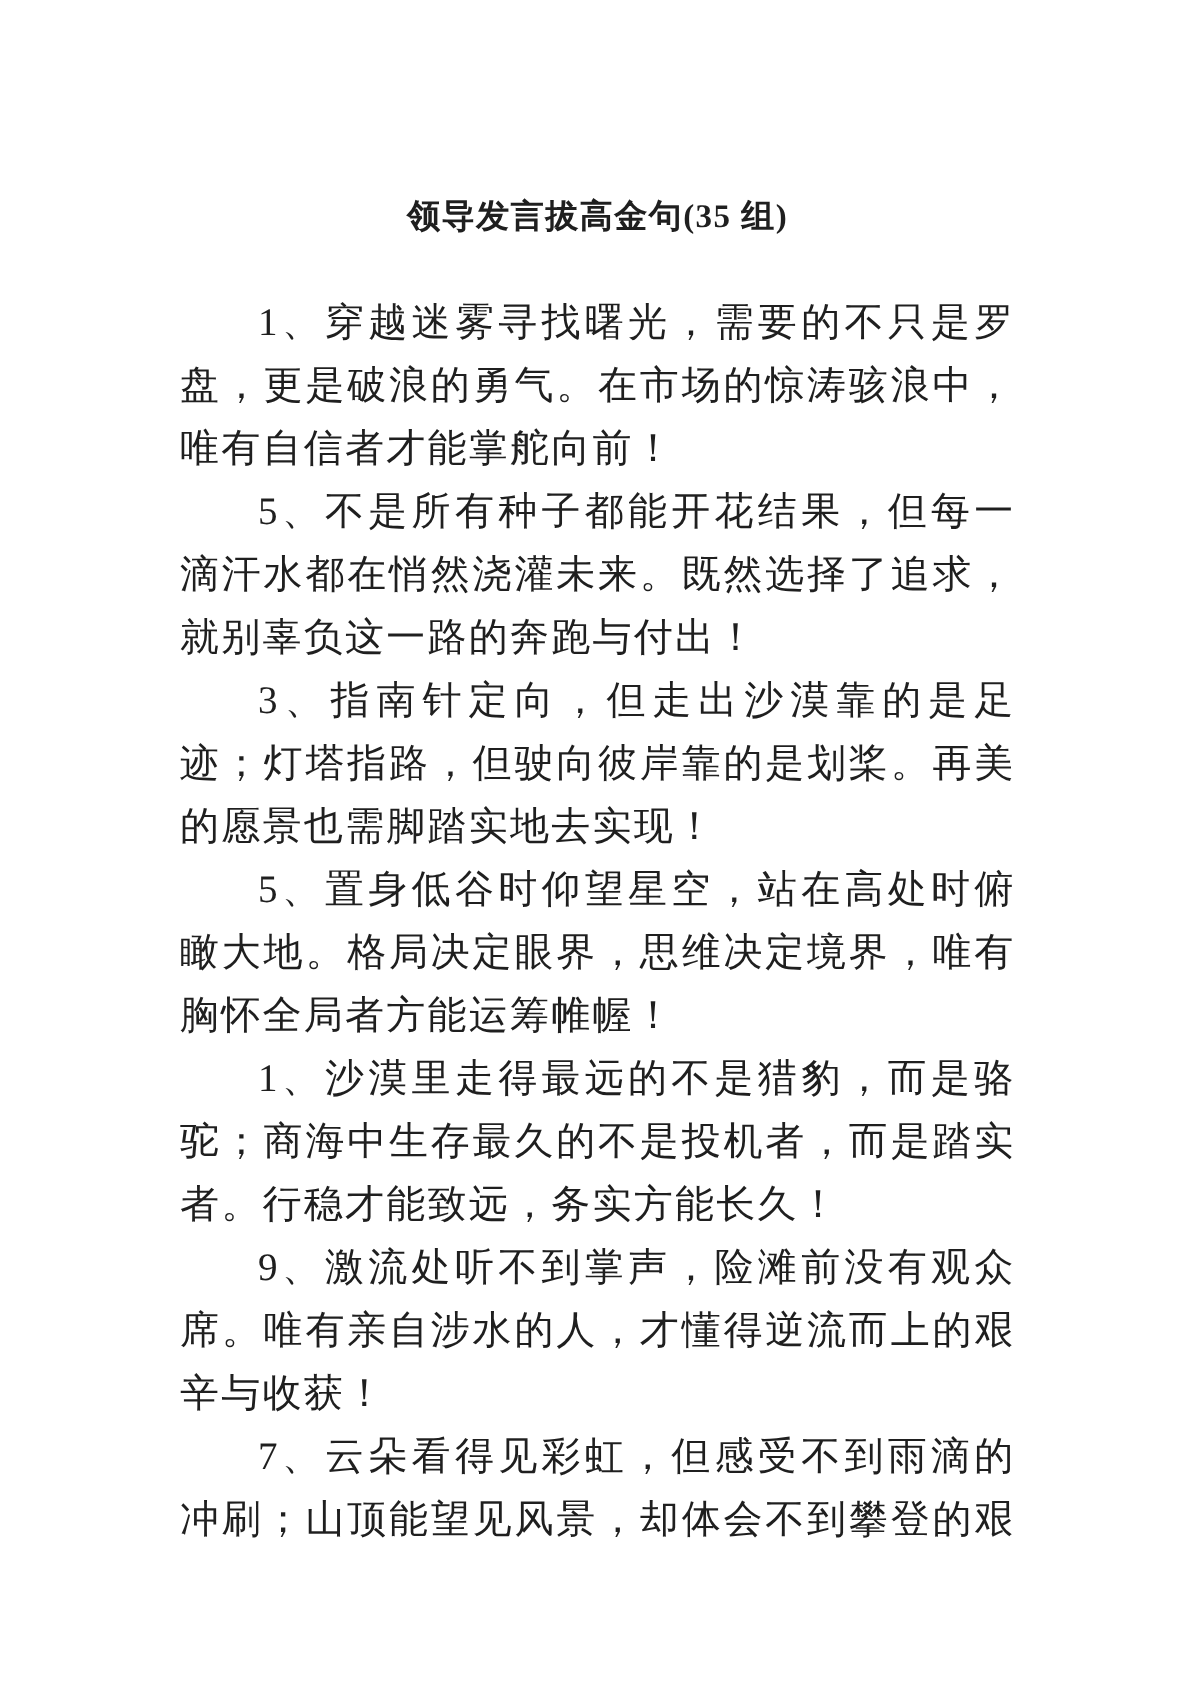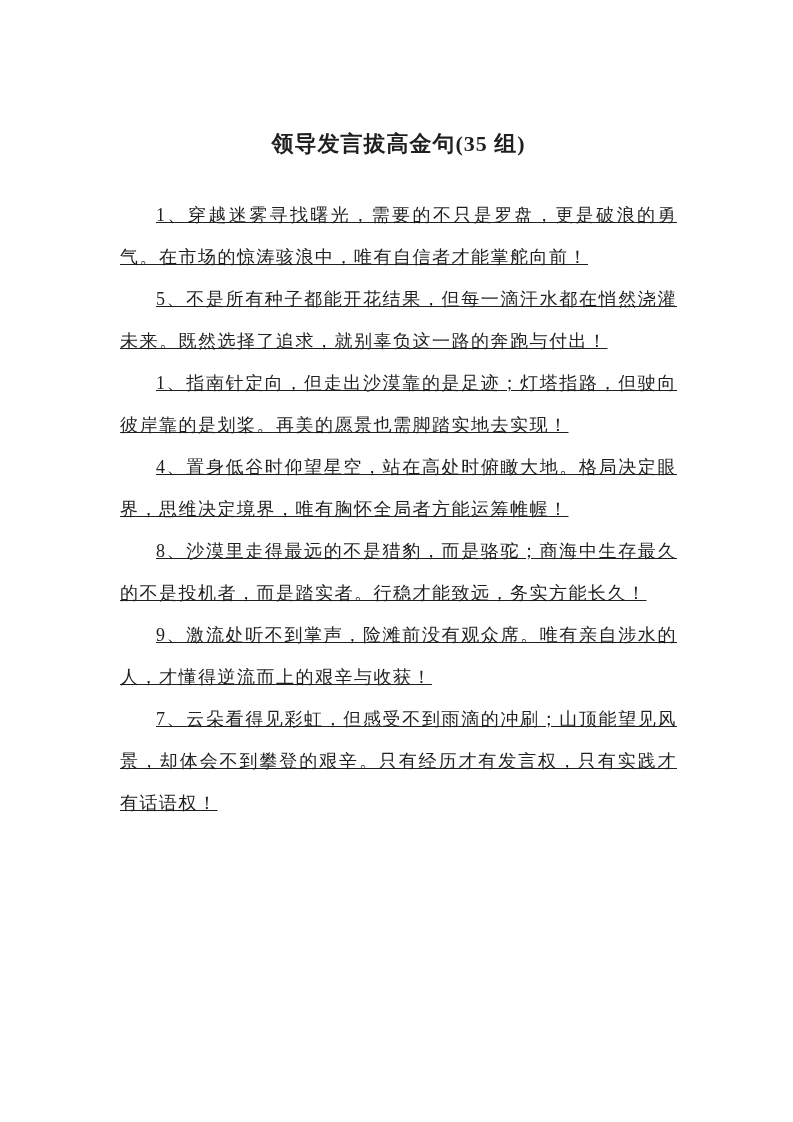--- a/index.html
+++ b/index.html
@@ -29,39 +29,38 @@
     font-size: 22px;
     font-weight: bold;
     line-height: 42px;
     text-align: center;
     letter-spacing: 1px;
     white-space: nowrap;
     font-family: Liberation Serif, serif;
   }
   .para {
     margin: 0;
-    font-size: 18px;
+    font-size: 26px;
     line-height: 42px;
     letter-spacing: 1.5px;
     text-align: justify;
     text-justify: inter-character;
     text-indent: 2em;
     word-break: break-all;
     overflow-wrap: break-word;
-    text-decoration: underline;
   }
 </style>
 </head>
 <body>
 
 <div class="page">
   <div class="content">
     <h1 class="doc-title">领导发言拔高金句(35 组)</h1>
     <p class="para">1、穿越迷雾寻找曙光，需要的不只是罗盘，更是破浪的勇气。在市场的惊涛骇浪中，唯有自信者才能掌舵向前！</p>
     <p class="para">5、不是所有种子都能开花结果，但每一滴汗水都在悄然浇灌未来。既然选择了追求，就别辜负这一路的奔跑与付出！</p>
-    <p class="para">1、指南针定向，但走出沙漠靠的是足迹；灯塔指路，但驶向彼岸靠的是划桨。再美的愿景也需脚踏实地去实现！</p>
-    <p class="para">4、置身低谷时仰望星空，站在高处时俯瞰大地。格局决定眼界，思维决定境界，唯有胸怀全局者方能运筹帷幄！</p>
-    <p class="para">8、沙漠里走得最远的不是猎豹，而是骆驼；商海中生存最久的不是投机者，而是踏实者。行稳才能致远，务实方能长久！</p>
+    <p class="para">3、指南针定向，但走出沙漠靠的是足迹；灯塔指路，但驶向彼岸靠的是划桨。再美的愿景也需脚踏实地去实现！</p>
+    <p class="para">5、置身低谷时仰望星空，站在高处时俯瞰大地。格局决定眼界，思维决定境界，唯有胸怀全局者方能运筹帷幄！</p>
+    <p class="para">1、沙漠里走得最远的不是猎豹，而是骆驼；商海中生存最久的不是投机者，而是踏实者。行稳才能致远，务实方能长久！</p>
     <p class="para">9、激流处听不到掌声，险滩前没有观众席。唯有亲自涉水的人，才懂得逆流而上的艰辛与收获！</p>
     <p class="para">7、云朵看得见彩虹，但感受不到雨滴的冲刷；山顶能望见风景，却体会不到攀登的艰辛。只有经历才有发言权，只有实践才有话语权！</p>
 
   </div>
 </div>
 
 </body></html>

